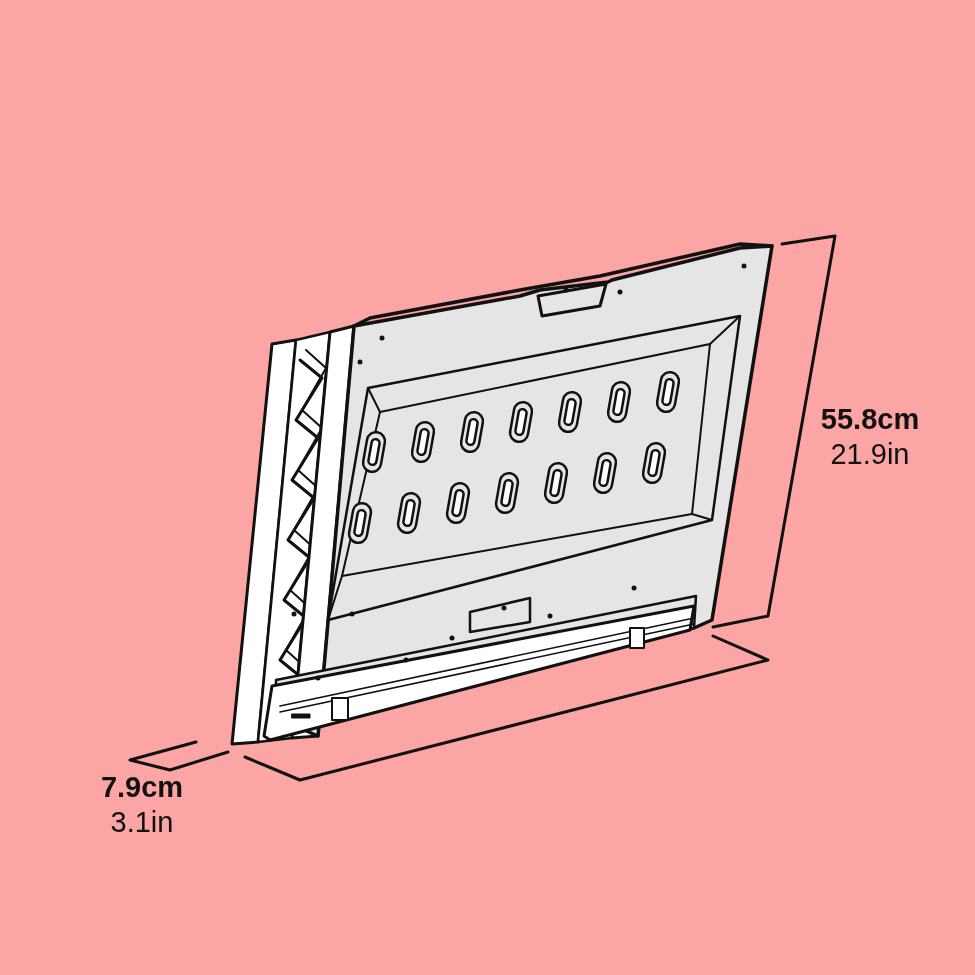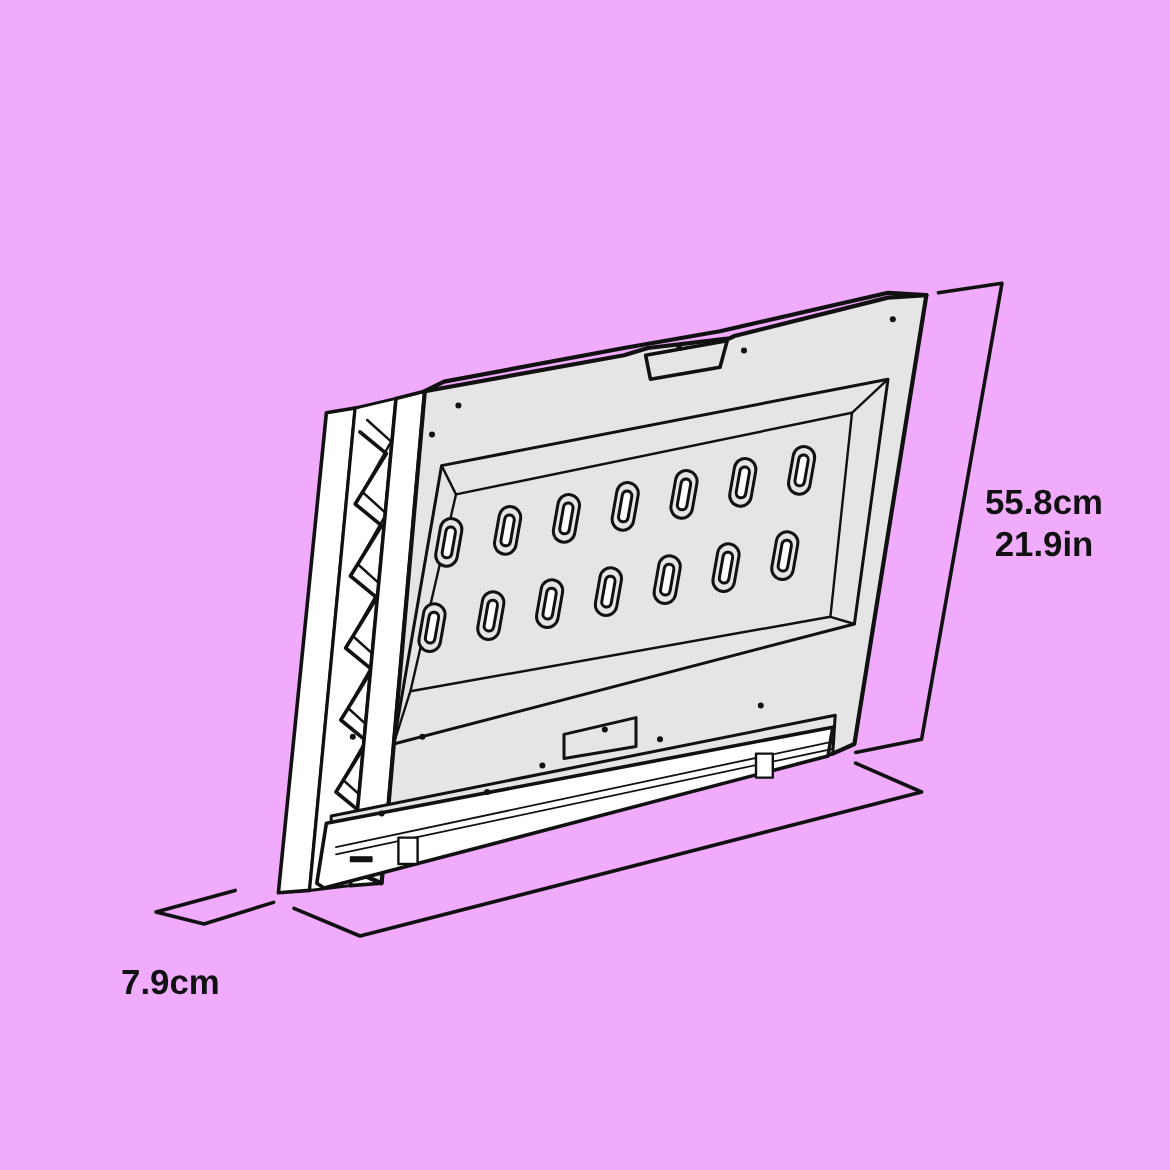--- a/index.html
+++ b/index.html
@@ -1,20 +1,20 @@
 <!DOCTYPE html>
 <html><head>
 <meta charset="utf-8">
 <style>
   html, body { margin: 0; padding: 0; background: #ffffff; }
-  #stage { position: relative; width: 975px; height: 975px; overflow: hidden; background: #f0abfc; }
+  #stage { position: relative; width: 975px; height: 975px; overflow: hidden; background: #fca5a5; }
   svg { position: absolute; left: 0; top: 0; }
   .label { position: absolute; font-family: "Liberation Sans", "DejaVu Sans", sans-serif; color: #111111; text-align: center; line-height: 1.2; }
   .cm { font-weight: 700; font-size: 29px; display: block; }
-  .in { font-weight: 700; font-size: 29px; display: block; }
+  .in { font-weight: 400; font-size: 29px; display: block; }
 </style>
 </head>
 <body>
 
 <div id="stage">
   <svg width="975" height="975" viewBox="0 0 975 975">
     <g stroke="#111111" stroke-linejoin="round" stroke-linecap="round" fill="none">
 
       <polyline points="782,244 835,236 768,616 713,627" stroke-width="3"></polyline>
 
@@ -103,16 +103,17 @@
         <rect x="650" y="450" width="8" height="26" rx="4" fill="#ffffff" transform="rotate(10 654 463)"></rect>
       </g>
   </svg>
 
   <div class="label" style="left:806px; top:402px; width:128px;">
     <span class="cm">55.8cm</span>
     <span class="in">21.9in</span>
   </div>
 
 
-  <div class="label" style="left:84px; top:770px; width:116px;margin-top:32px;">
+  <div class="label" style="left:84px; top:770px; width:116px;">
     <span class="cm">7.9cm</span>
+    <span class="in">3.1in</span>
   </div>
 </div>
 
 </body></html>

